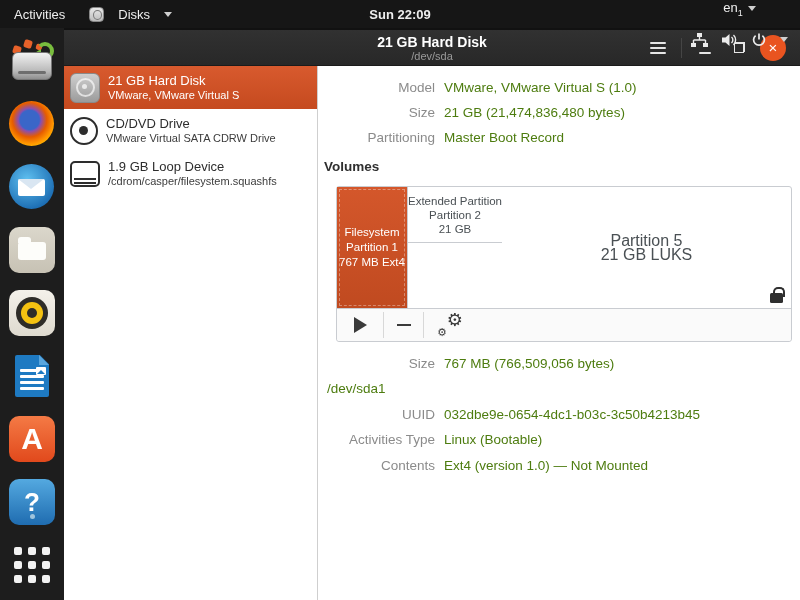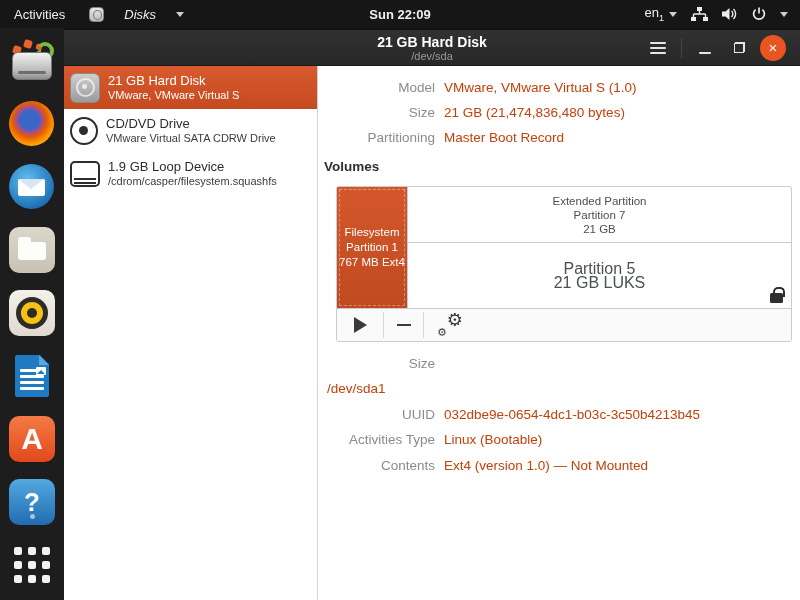--- a/index.html
+++ b/index.html
@@ -3,29 +3,29 @@
 <meta charset="utf-8">
 <style>
   * { margin:0; padding:0; box-sizing:border-box; }
   html,body { width:800px; height:600px; overflow:hidden; background:#111;
     font-family:"Liberation Sans","DejaVu Sans",sans-serif; }
 
   
   .topbar { position:absolute; left:0; top:0; width:800px; height:28px;
     background:#161616; color:#eee; display:flex; align-items:center; font-size:13px; z-index:30; }
   .tb-activities { padding:0 14px; height:100%; display:flex; align-items:center; }
-  .tb-appmenu { display:flex; align-items:center; gap:20px; padding:0 10px; height:100%;font-style:italic; }
+  .tb-appmenu { display:flex; align-items:center; gap:14px; padding:0 10px; height:100%; }
   .tb-appicon { width:15px; height:15px; border-radius:4px; background:linear-gradient(#e8e8e8,#bdbdbd);
     border:1px solid #888; position:relative; }
   .tb-appicon::after { content:""; position:absolute; left:3px; top:2px; width:7px; height:8px;
     border:1.5px solid #777; border-radius:50%; }
   .caret { width:0; height:0; border-left:4px solid transparent; border-right:4px solid transparent;
     border-top:5px solid #cfcfcf; display:inline-block; }
   .tb-clock { position:absolute; left:0; right:0; text-align:center; font-weight:bold; pointer-events:none; }
-  .tb-right { margin-left:auto; display:flex; align-items:center; gap:14px; padding-right:12px; height:100%; }
+  .tb-right { margin-left:auto; display:flex; align-items:center; gap:14px; padding-right:12px; height:100%;flex-direction:column; }
   .tb-kbd { display:flex; align-items:center; gap:5px; }
   .tb-kbd .sub { font-size:9px; vertical-align:sub; }
   .tb-status { display:flex; align-items:center; gap:13px; }
   .tb-status svg { display:block; }
 
   
   .dock { position:absolute; left:0; top:28px; width:64px; height:572px; background:#1d1d1d;
     display:flex; flex-direction:column; align-items:center; padding-top:10px; gap:17px; z-index:20; }
   .dock-item { width:46px; height:46px; flex:0 0 auto; position:relative; }
 
@@ -132,29 +132,29 @@
   .ic-cd::before { content:""; position:absolute; left:7px; top:7px; width:9px; height:9px;
     border-radius:50%; background:#2d2d2d; }
   .ic-loop { width:30px; height:26px; flex:0 0 auto; border:2.5px solid #2d2d2d; border-radius:5px; position:relative; }
   .ic-loop::before { content:""; position:absolute; left:2px; bottom:5px; right:2px; height:2px; background:#2d2d2d; }
   .ic-loop::after { content:""; position:absolute; left:2px; bottom:1px; right:2px; height:2px; background:#2d2d2d; }
 
   
   .main { flex:1; min-width:0; padding-top:9px; background:#fff; position:relative; }
   .drow { display:flex; line-height:25px; }
   .dlabel { width:117px; flex:0 0 auto; text-align:right; color:#8b8b8b; font-size:13.5px; }
-  .dvalue { margin-left:9px; color:#c2410c; font-size:13.5px; white-space:nowrap; }
+  .dvalue { margin-left:9px; color:#4d7c0f; font-size:13.5px; white-space:nowrap; }
   .vol-heading { margin:8px 0 0 6px; font-size:13.5px; font-weight:bold; color:#2f2f2f; line-height:17px; }
 
   .volbox { margin:11px 8px 0 18px; border:1px solid #c9ccd1; border-radius:3px; background:#fff; }
   .volgrid { display:flex; height:121px; }
   .vol-selected { width:70px; flex:0 0 auto; background:linear-gradient(#d4572b,#c04a20);
     color:#fff; font-size:11.5px; line-height:15px; display:flex; flex-direction:column;
     align-items:center; justify-content:center; text-align:left; outline:1px dashed rgba(255,255,255,.35); outline-offset:-3px; }
-  .vol-right { flex:1; display:flex; flex-direction:column; min-width:0; border-left:1px solid #c9ccd1; }
+  .vol-right { flex:1; display:flex; min-width:0; border-left:1px solid #c9ccd1; }
   .vol-ext { height:56px; border-bottom:1px solid #c9ccd1; display:flex; flex-direction:column;
     align-items:center; justify-content:center; text-align:center; color:#4a5054; font-size:11.5px; line-height:14px; }
   .vol-p5 { flex:1; position:relative; display:flex; flex-direction:column; align-items:center;
     justify-content:center; text-align:center; color:#4a5054; font-size:16px; line-height:14px; }
   .ic-lock { position:absolute; right:8px; bottom:5px; width:13px; height:10px; background:#2f2f2f; border-radius:1.5px; }
   .ic-lock::before { content:""; position:absolute; left:2.5px; top:-6px; width:8px; height:8px;
     border:2px solid #2f2f2f; border-bottom:none; border-radius:5px 5px 0 0; }
 
   .voltools { height:33px; border-top:1px solid #c9ccd1; background:#fafafa; display:flex; align-items:stretch; border-radius:0 0 3px 3px; }
   .vtbtn { display:flex; align-items:center; justify-content:center; }
@@ -347,21 +347,21 @@
       <div class="volbox">
         <div class="volgrid">
           <div class="vol-selected">
             <div>Filesystem</div>
             <div>Partition 1</div>
             <div>767 MB Ext4</div>
           </div>
           <div class="vol-right">
             <div class="vol-ext">
               <div>Extended Partition</div>
-              <div>Partition 7</div>
+              <div>Partition 2</div>
               <div>21 GB</div>
             </div>
             <div class="vol-p5">
               <div>Partition 5</div>
               <div>21 GB LUKS</div>
               <span class="ic-lock"></span>
             </div>
           </div>
         </div>
         <div class="voltools">
@@ -378,20 +378,21 @@
                 <span class="g1">⚙</span>
                 <span class="g2">⚙</span>
               </span>
           </div>
         </div>
       </div>
 
       <div class="pdetails">
         <div class="drow">
           <span class="dlabel">Size</span>
+          <span class="dvalue">767 MB (766,509,056 bytes)</span>
         </div>
         <div class="drow">
           <span class="dvalue">/dev/sda1</span>
         </div>
         <div class="drow">
           <span class="dlabel">UUID</span>
           <span class="dvalue">032dbe9e-0654-4dc1-b03c-3c50b4213b45</span>
         </div>
         <div class="drow">
           <span class="dlabel">Activities Type</span>

